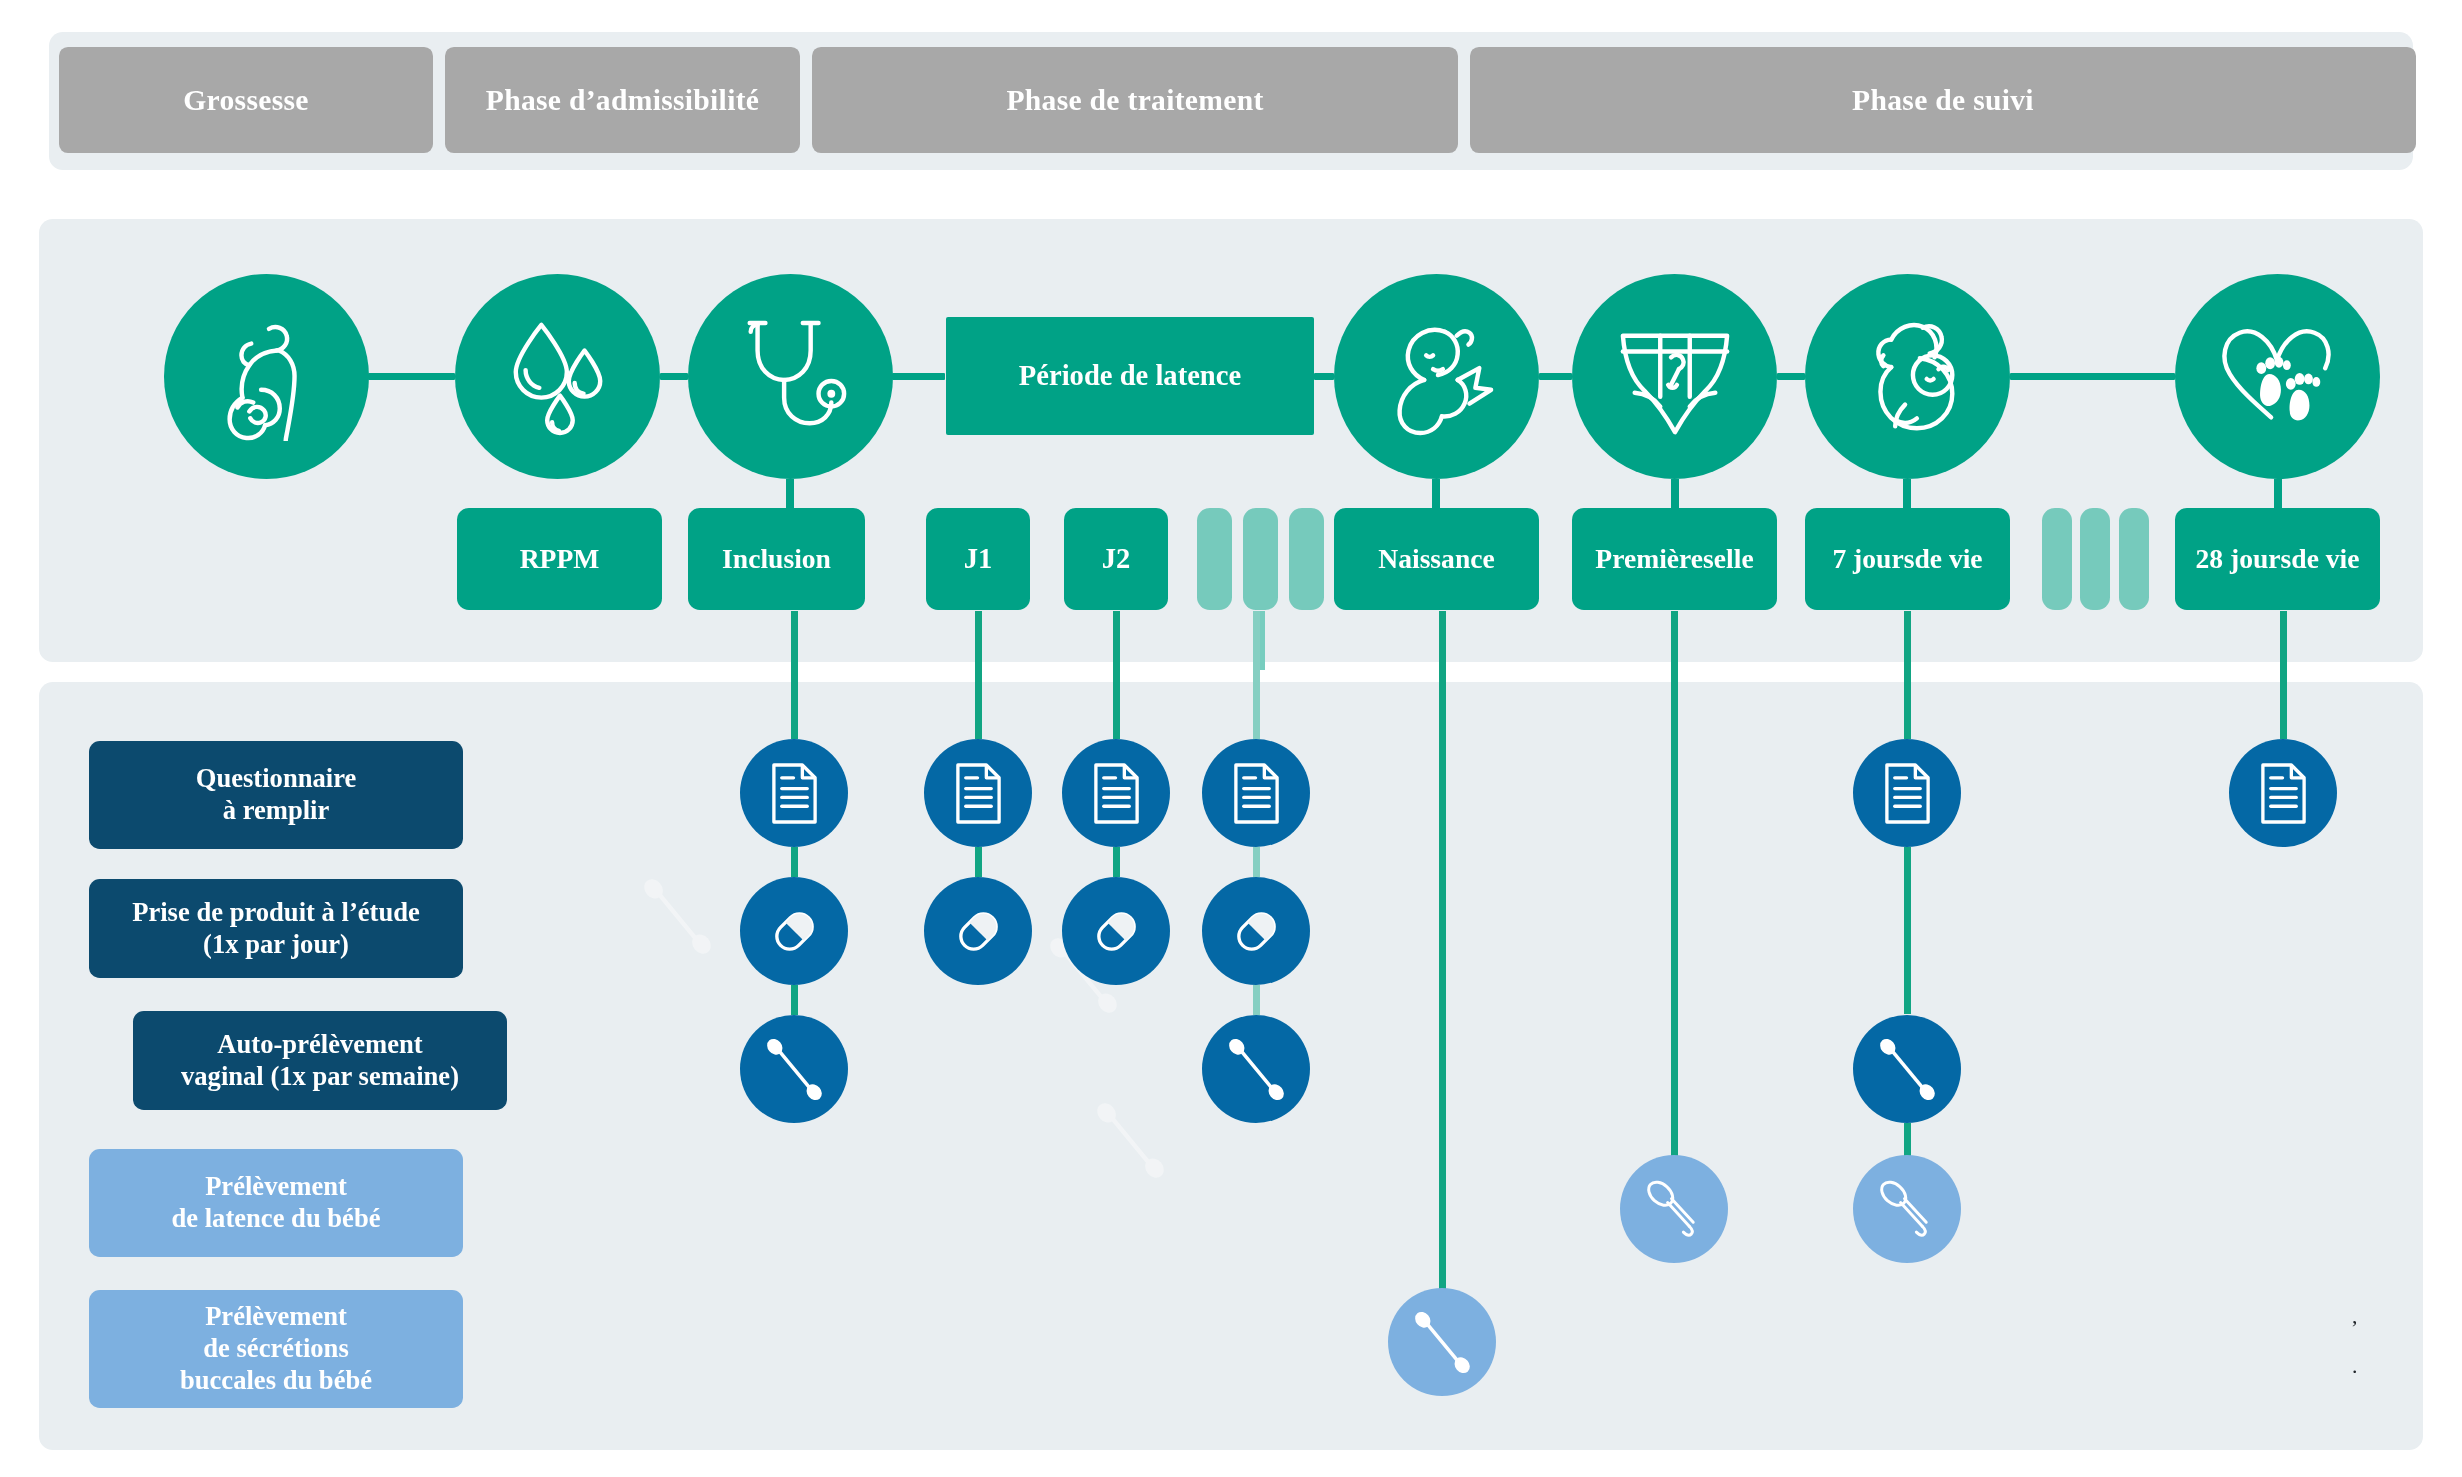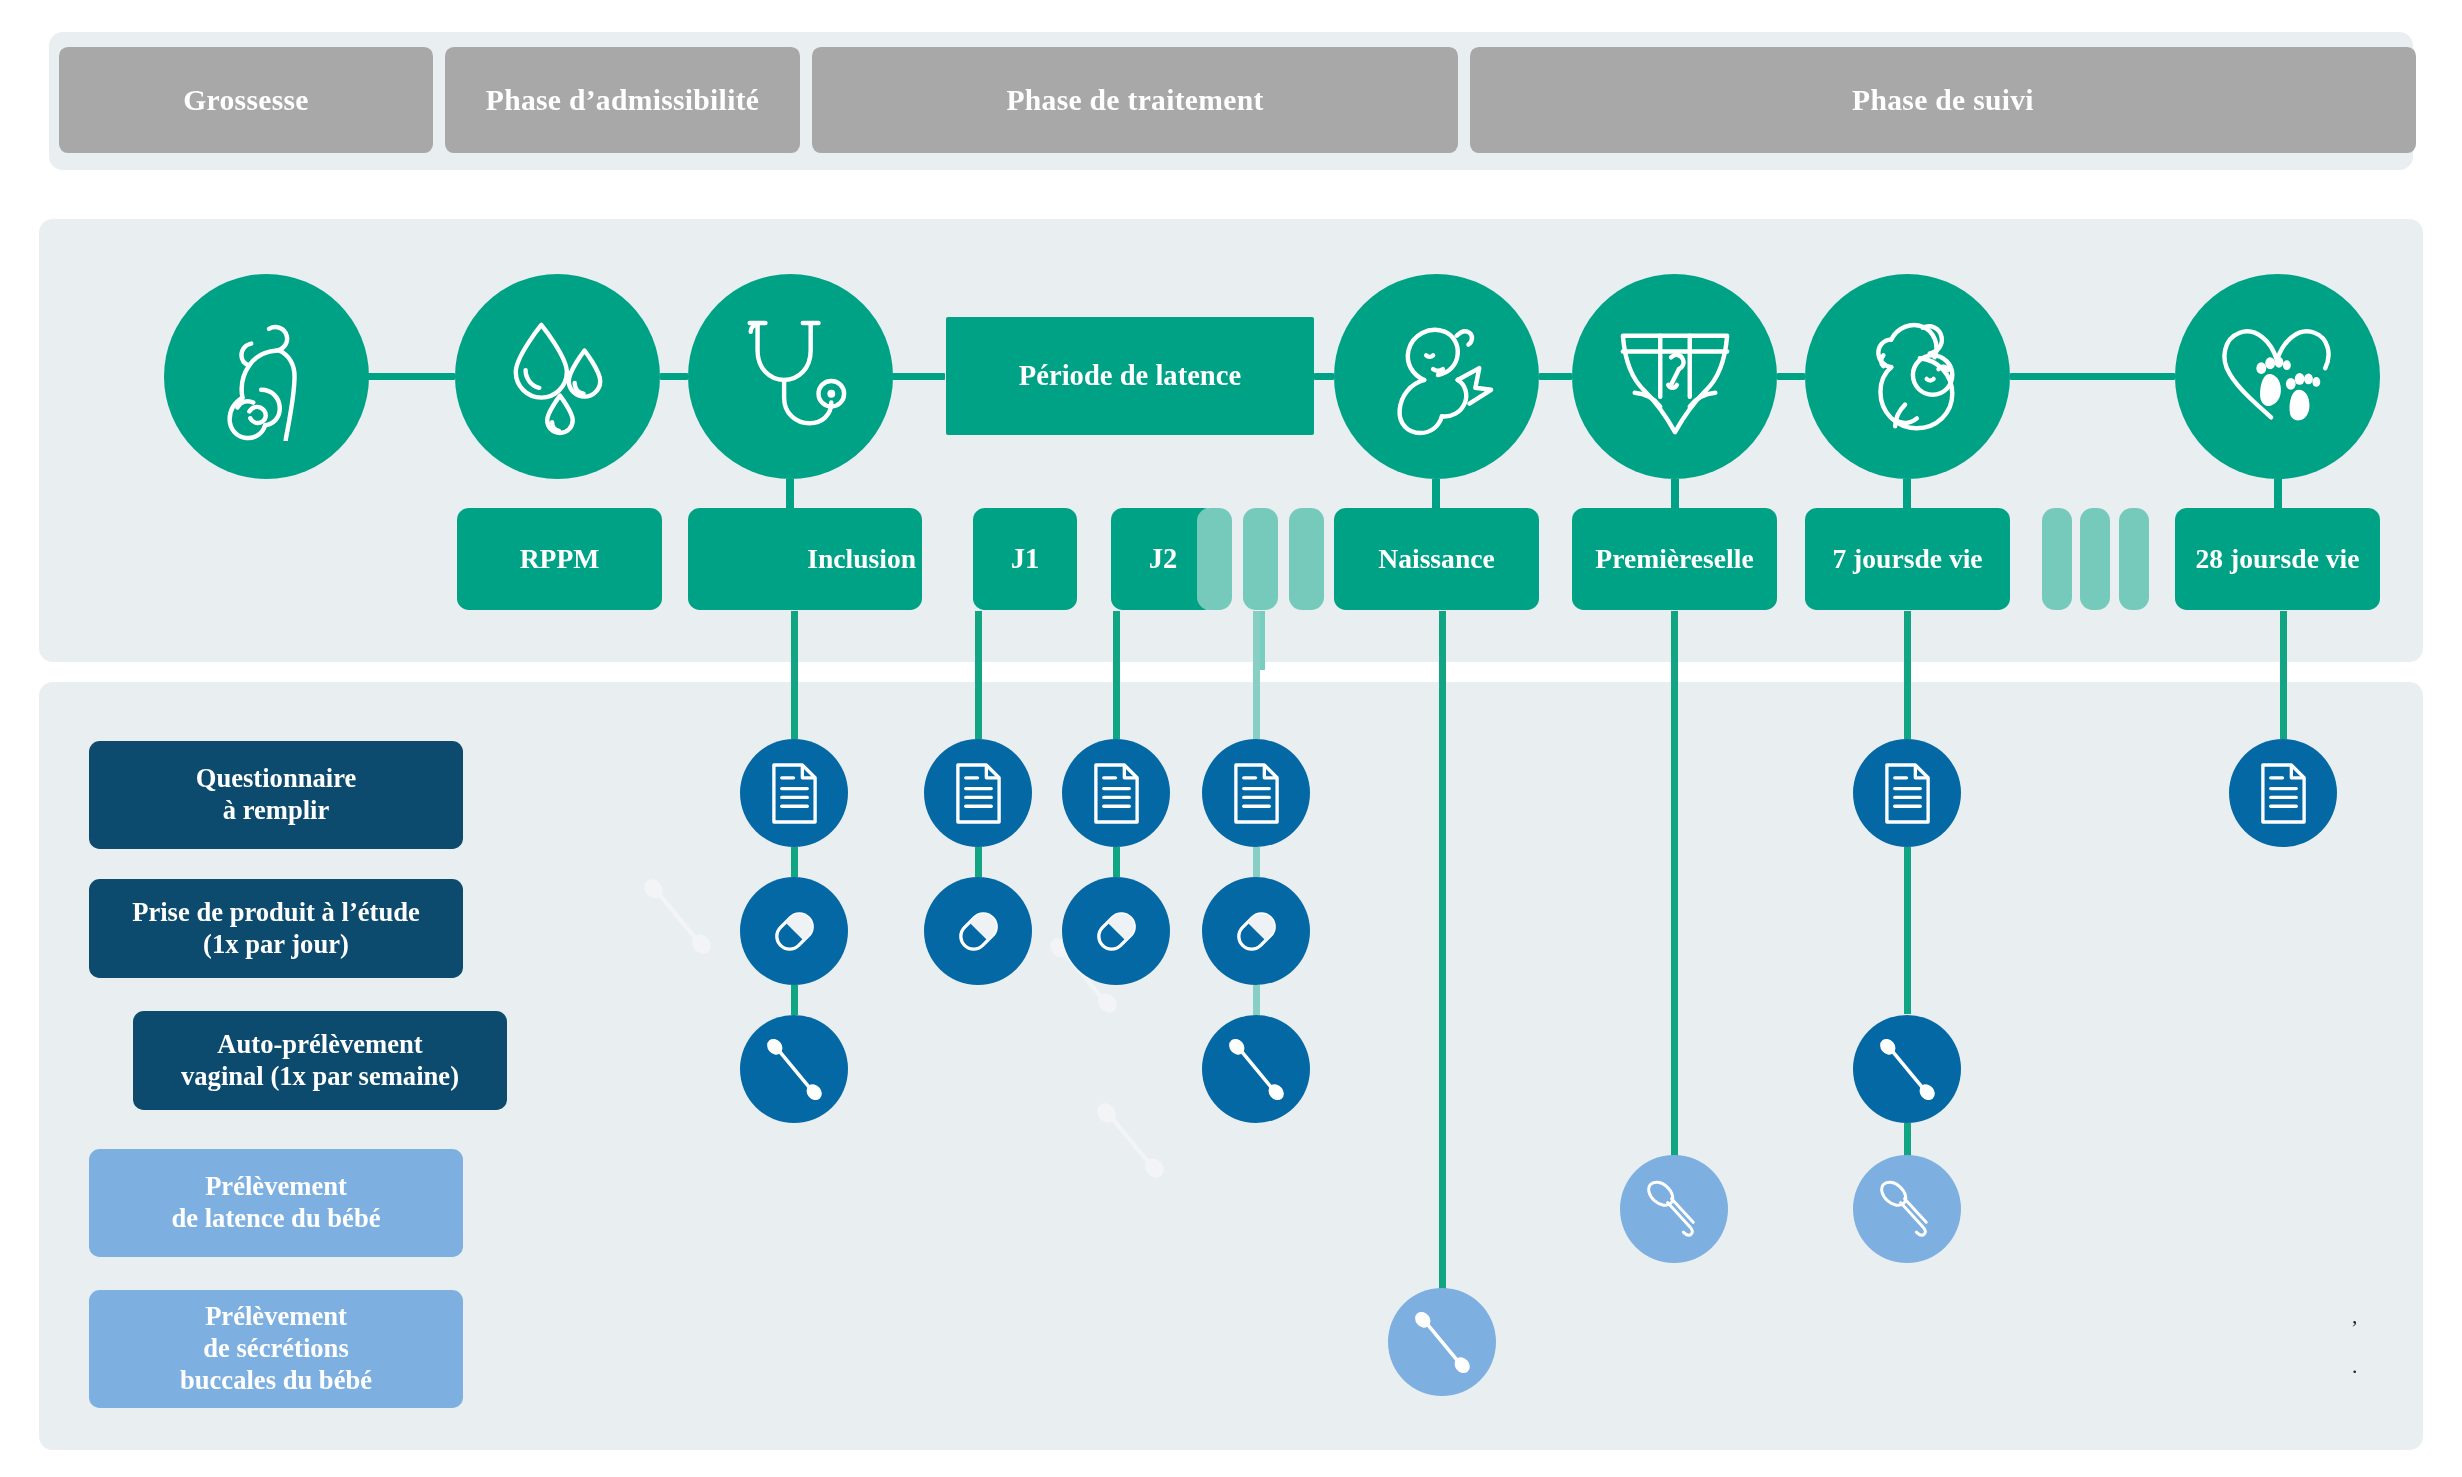--- a/index.html
+++ b/index.html
@@ -48,21 +48,21 @@
   .stem{position:absolute;width:7.9px;background:#00a286;}
   .stem.faded{background:#77cdbf;}
 
   
   .chip{
     position:absolute;background:#00a286;border-radius:11.8px;
     color:#ffffff;display:flex;align-items:center;justify-content:center;
     text-align:center;font-size:27.6px;font-weight:700;line-height:1.18;
     padding:0 5.9px;box-sizing:border-box;
   }
-  .chip.small{font-size:28.6px;margin-left:47px;}
+  .chip.small{font-size:28.6px;}
   .gapbar{position:absolute;background:#76cabc;border-radius:12.8px;}
 
   
   .legend-item{
     position:absolute;left:89px;width:374px;border-radius:10.8px;
     color:#ffffff;display:flex;align-items:center;justify-content:center;
     text-align:center;font-size:26.6px;font-weight:700;line-height:1.2;
     padding:0 9.9px;box-sizing:border-box;
   }
   .lg-dark{background:#0c4a6e;}
@@ -209,21 +209,21 @@
         <ellipse cx="98" cy="61" rx="4.5" ry="5.5"></ellipse>
         <ellipse cx="106" cy="64" rx="4" ry="5"></ellipse>
       </g>
     </svg>
         </span>
       </div>
       <div class="chip " style="left: 457px; width: 205px; top: 508px; height: 102px;">
         <span>RPPM</span>
       </div>
       <div class="stem" style="left: 786px; top: 479px; height: 29.6px;"></div>
-      <div class="chip " style="left: 688px; width: 234px; top: 508px; height: 102px; justify-content: flex-end;">
+      <div class="chip " style="left: 688px; width: 177px; top: 508px; height: 102px;">
         <span>Inclusion</span>
       </div>
       <div class="chip small" style="left: 926px; width: 104px; top: 508px; height: 102px;">
         <span>J1</span>
       </div>
       <div class="chip small" style="left: 1064px; width: 104px; top: 508px; height: 102px;">
         <span>J2</span>
       </div>
       <div class="gapbar" style="left: 1197px; width: 35px; top: 508px; height: 102px;"></div>
       <div class="gapbar" style="left: 1243px; width: 35px; top: 508px; height: 102px;"></div>

